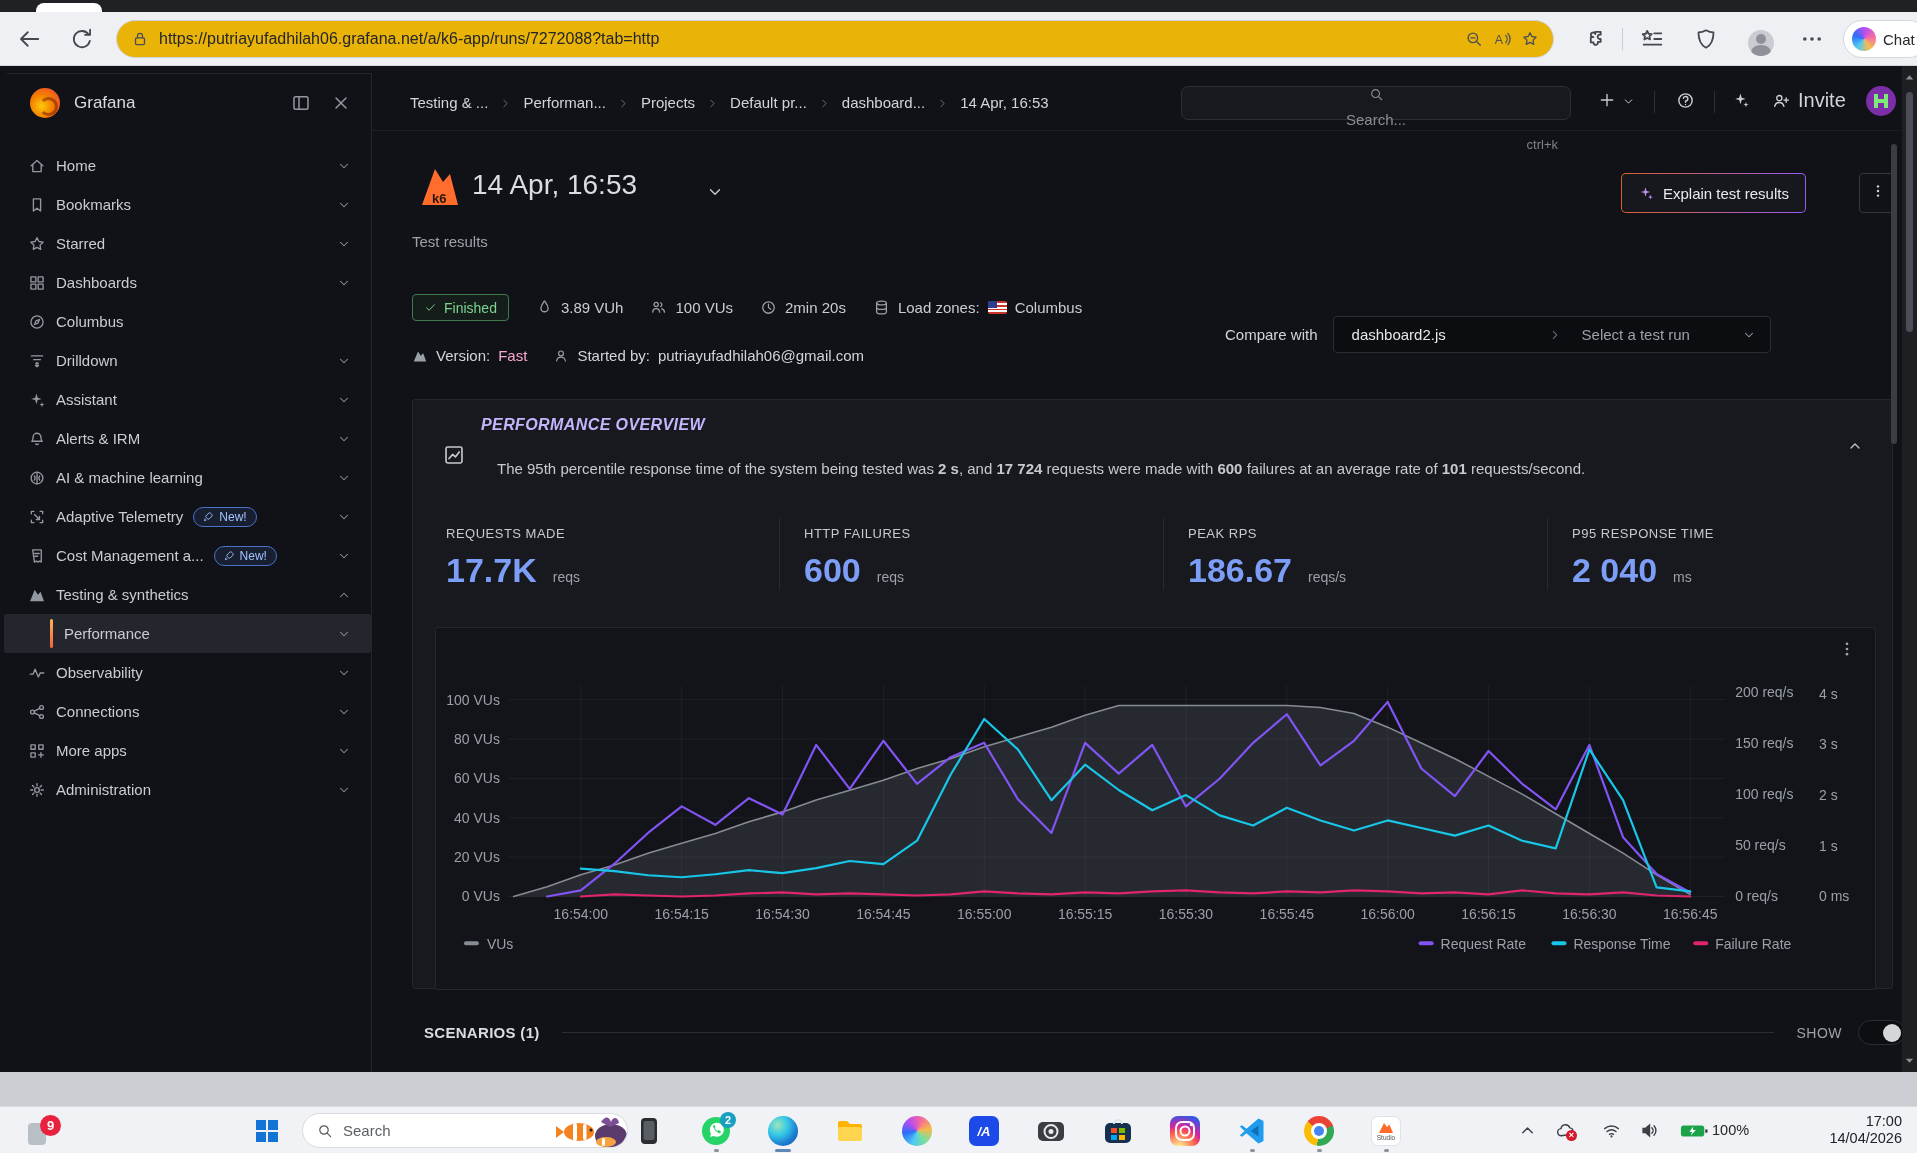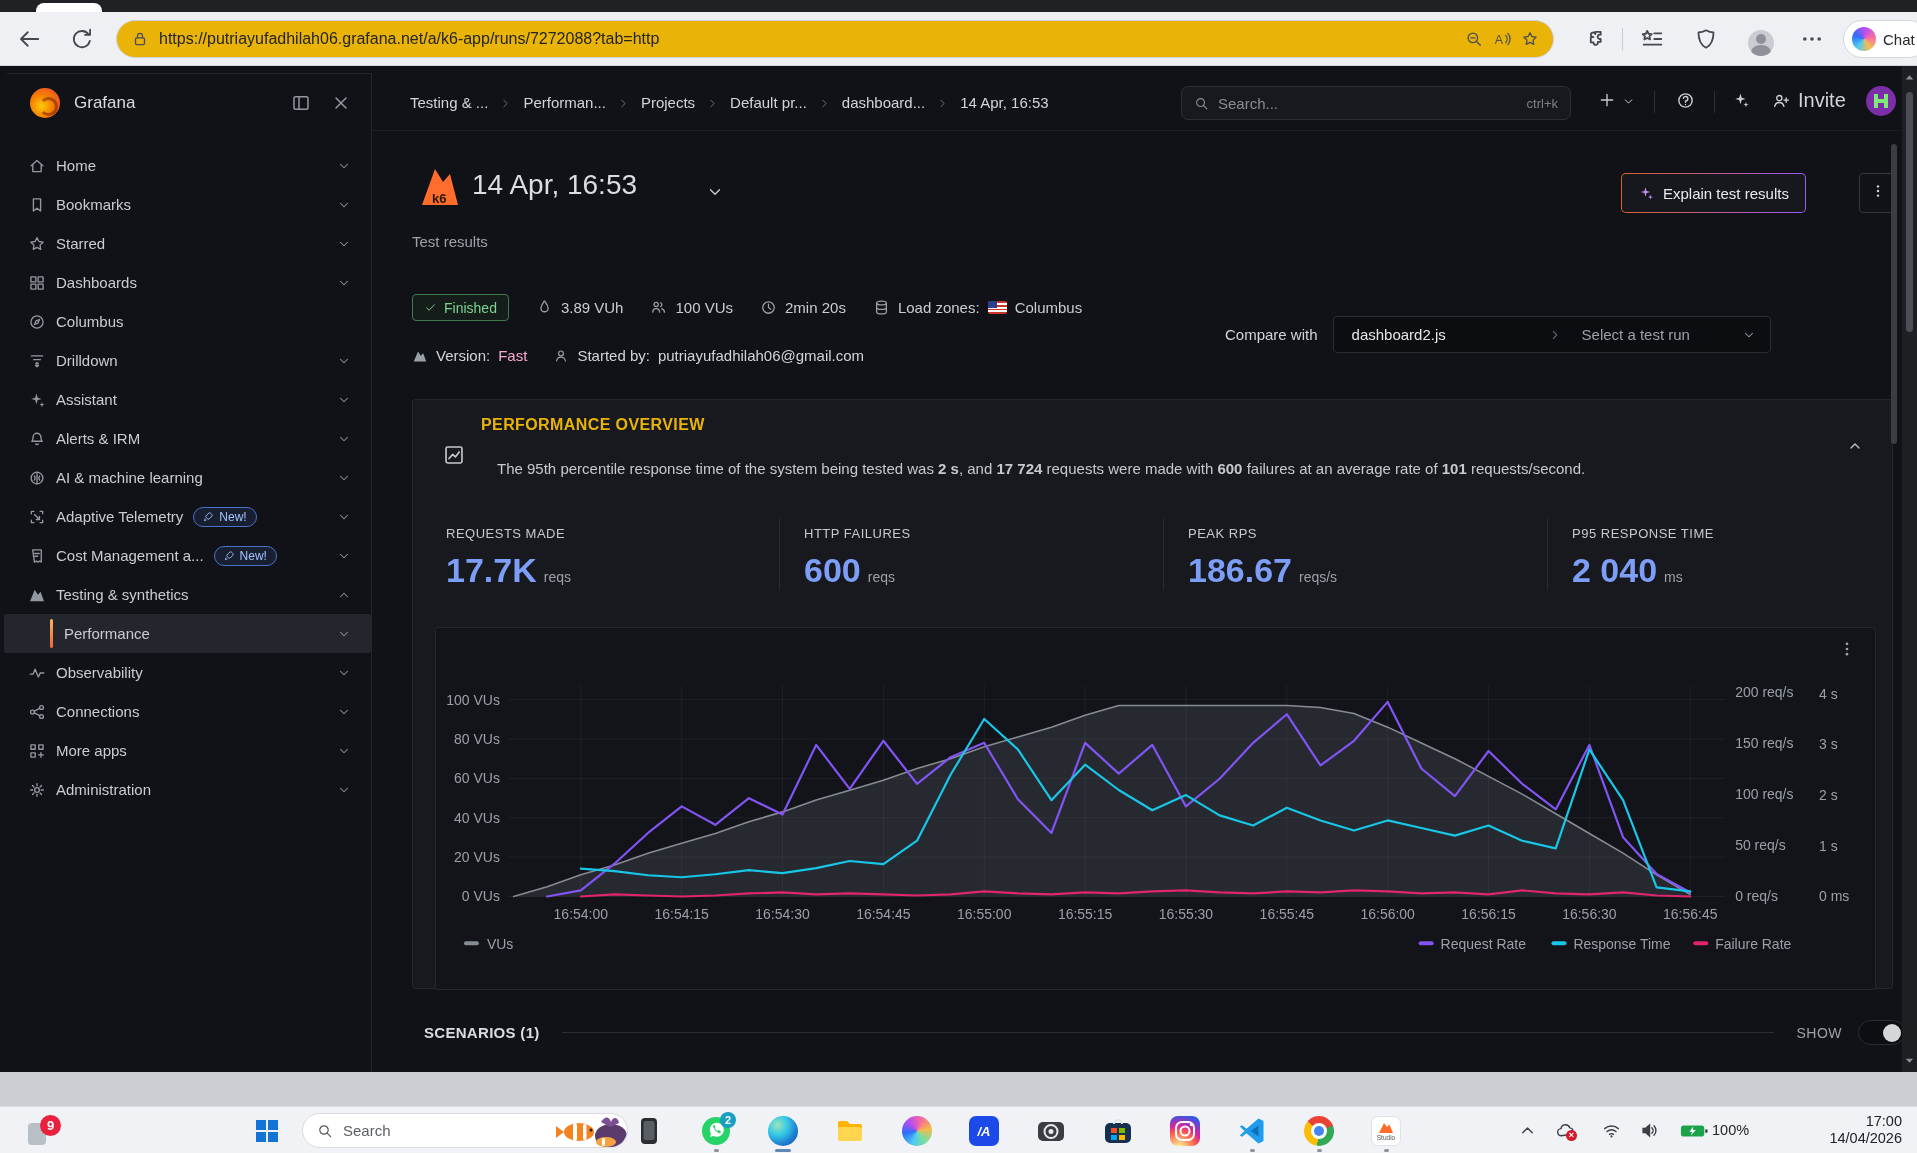--- a/index.html
+++ b/index.html
@@ -41,21 +41,21 @@
   .sb-item.active{background:#24262d;}
   .sb-item.active::before{content:'';position:absolute;left:46px;top:5px;bottom:5px;width:3px;border-radius:2px;background:linear-gradient(#ffb357,#f55f3e);}
   .sb-badge{margin-left:10px;display:flex;align-items:center;gap:5px;font-size:12px;color:#a4c2ff;border:1px solid #4a72c9;background:rgba(59,98,180,.16);border-radius:11px;padding:2px 9px;}
   .sb-chev{margin-left:auto;width:14px;height:14px;color:#8e939b;}
   .sb-chev svg{width:100%;height:100%;}
 
   .gf-header{position:absolute;left:372px;top:7px;right:0;height:58px;border-bottom:1px solid #1c1e23;text-decoration:underline;}
   .crumb{position:absolute;left:38px;top:0;height:58px;display:flex;align-items:center;gap:11px;font-size:15px;color:#d2d4d9;white-space:nowrap;}
   .crumb .sep{width:13px;height:13px;color:#6b6e75;}
   .crumb .sep svg{width:100%;height:100%;}
-  .gf-search{position:absolute;left:809px;top:13px;width:390px;height:34px;background:#18191f;border:1px solid #2c2f36;border-radius:7px;display:flex;align-items:center;gap:9px;padding:0 12px;}
+  .gf-search{position:absolute;left:809px;top:13px;width:390px;height:34px;background:#18191f;border:1px solid #2c2f36;border-radius:7px;display:flex;align-items:center;gap:9px;padding:0 12px;flex-direction:column;}
   .gf-search .ic{width:15px;height:15px;color:#898d94;}
   .gf-search .ic svg{width:100%;height:100%;}
   .gf-search .ph{font-size:15px;color:#898d94;}
   .gf-search .kbd{margin-left:auto;font-size:13px;color:#7d8188;}
   .hbtn{position:absolute;top:18px;color:#c9ccd1;}
   .hbtn svg{width:100%;height:100%;}
   .invite{position:absolute;left:1400px;top:16px;display:flex;align-items:center;gap:8px;color:#d2d4d9;font-size:20px;}
   .invite .ic{width:18px;height:18px;}
   .invite .ic svg{width:100%;height:100%;}
   .gf-avatar{position:absolute;left:1494px;top:13px;width:30px;height:30px;border-radius:50%;background:#7c2ea8;overflow:hidden;}
@@ -96,33 +96,33 @@
 
   .version-row{position:absolute;left:40px;top:216px;display:flex;align-items:center;gap:26px;}
   .version-row .grp{display:flex;align-items:center;gap:8px;font-size:15px;color:#d2d4d9;}
   .version-row .ic{width:16px;height:16px;color:#9aa0a8;}
   .version-row .ic svg{width:100%;height:100%;}
   .link{color:#f9a8d4;}
 
   .panel{position:absolute;left:40px;top:268px;width:1481px;height:590px;background:#17191f;border:1px solid #23262c;border-radius:3px;}
   .pv-icon{position:absolute;left:30px;top:44px;width:22px;height:22px;color:#c6c9ce;}
   .pv-icon svg{width:100%;height:100%;}
-  .pv-title{position:absolute;left:68px;top:16px;font-size:16px;font-weight:700;letter-spacing:.4px;color:#eab308;}
+  .pv-title{position:absolute;left:68px;top:16px;font-size:16px;font-weight:700;letter-spacing:.4px;color:#c4b5fd;font-style:italic;}
   .pv-desc{position:absolute;left:68px;top:40px;width:1300px;font-size:15px;line-height:26px;color:#c6c9ce;}
   .pv-desc b{color:#eceden;font-weight:700;}
   .pv-collapse{position:absolute;left:1434px;top:38px;width:16px;height:16px;color:#c6c9ce;}
   .pv-collapse svg{width:100%;height:100%;}
   .stats{position:absolute;left:0;top:118px;width:100%;display:flex;}
   .stat{padding:8px 0 0 24px;}
   .stat:first-child{padding-left:33px;width:366px;}
   .stat:nth-child(2){width:384px;}
   .stat:nth-child(3){width:384px;}
   .stat + .stat{border-left:1px solid #26292f;}
   .stat .lbl{font-size:13px;letter-spacing:.5px;color:#c6c9ce;}
-  .stat .vrow{margin-top:10px;display:flex;align-items:baseline;gap:7px;}
+  .stat .vrow{margin-top:10px;display:flex;align-items:baseline;gap:16px;}
   .stat .val{font-size:34px;font-weight:700;color:#7d9ef7;}
   .stat .unit{font-size:14px;color:#9da1a8;}
   .chart-panel{position:absolute;left:22px;top:227px;width:1441px;height:363px;background:#121419;border:1px solid #24272d;border-radius:3px;}
   .chart-panel svg{display:block;width:100%;height:100%;}
   .chart-kebab{position:absolute;left:1402px;top:12px;width:18px;height:18px;color:#9da1a8;}
   .chart-kebab svg{width:100%;height:100%;}
   text.tick{fill:#9aa0a8;font-size:14px;font-family:"Liberation Sans",sans-serif;}
 
   .scenarios{position:absolute;left:52px;top:873px;width:1481px;display:flex;align-items:center;margin-top:16px;}
   .scen-label{font-size:15px;font-weight:700;letter-spacing:.3px;color:#dbdce0;}

